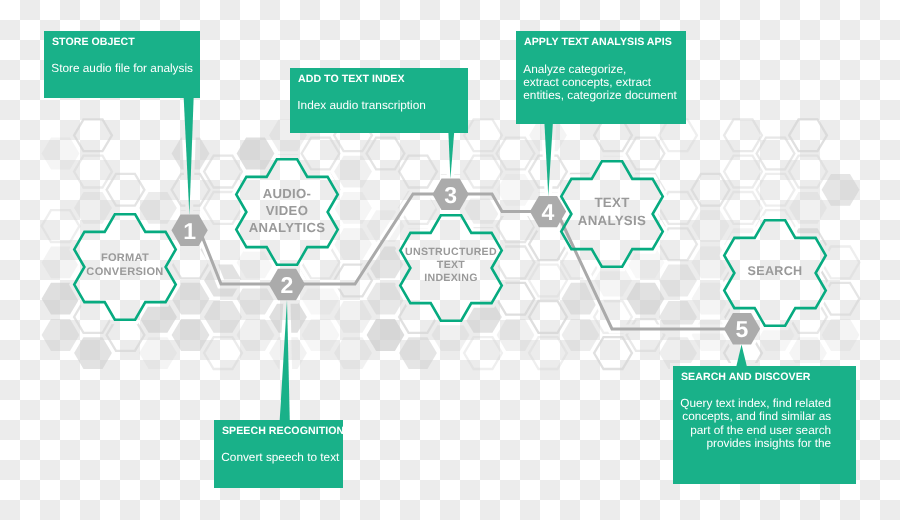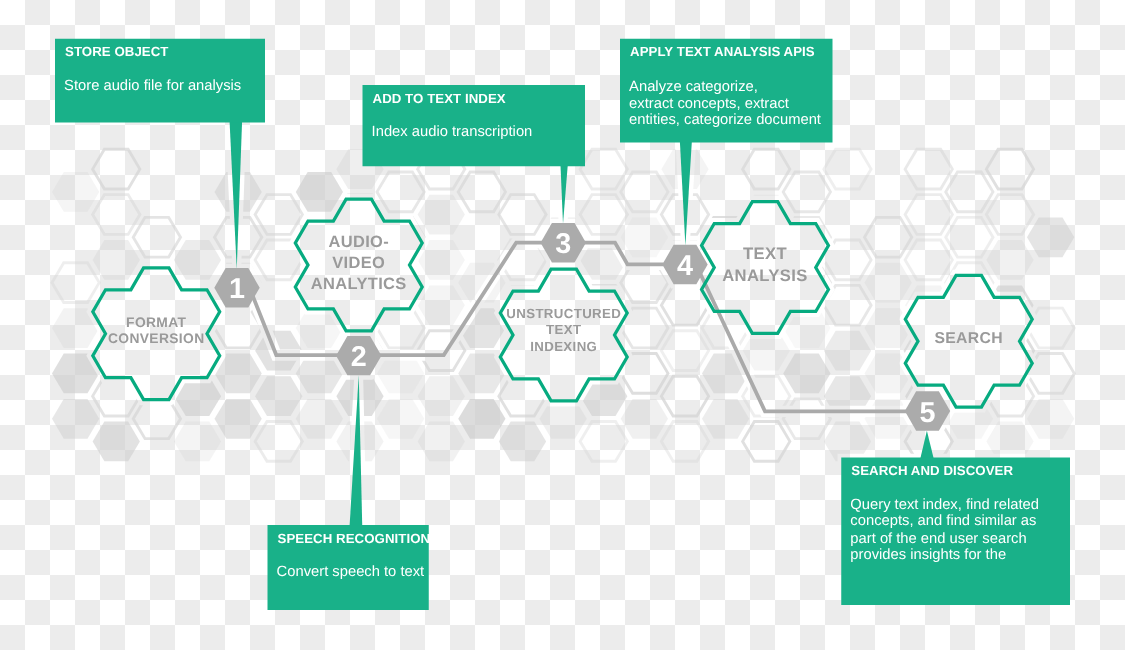--- a/index.html
+++ b/index.html
@@ -233,47 +233,47 @@
 <text x="451" y="254.70" text-anchor="middle" class="nodetext" style="font-size:10.6px"><tspan x="451" dy="0">UNSTRUCTURED</tspan><tspan x="451" dy="12.9">TEXT</tspan><tspan x="451" dy="12.9">INDEXING</tspan></text>
 <text x="612" y="207.10" text-anchor="middle" class="nodetext" style="font-size:13.3px"><tspan x="612" dy="0">TEXT</tspan><tspan x="612" dy="17.4">ANALYSIS</tspan></text>
 <text x="775" y="274.60" text-anchor="middle" class="nodetext" style="font-size:12.6px"><tspan x="775" dy="0">SEARCH</tspan></text>
 <text x="189.6" y="238.7" text-anchor="middle" class="marktext">1</text>
 <text x="287.0" y="293.0" text-anchor="middle" class="marktext">2</text>
 <text x="450.6" y="202.7" text-anchor="middle" class="marktext">3</text>
 <text x="548.0" y="220.1" text-anchor="middle" class="marktext">4</text>
 <text x="742.0" y="337.3" text-anchor="middle" class="marktext">5</text>
   </svg>
 
-<div class="callout" style="left:44px;top:31px;width:168px;height:67px;">
+<div class="callout" style="left:44px;top:31px;width:156px;height:67px;">
   <div class="ct">STORE OBJECT</div>
   <div class="cb">
         <div>Store audio file for analysis</div>
       </div>
 </div>
 <div class="callout" style="left:290px;top:31.5px;width:178px;height:65px;margin-top:36px;">
   <div class="ct">ADD TO TEXT INDEX</div>
   <div class="cb">
         <div>Index audio transcription</div>
       </div>
 </div>
-<div class="callout" style="left:496px;top:31.3px;width:170px;height:83px;">
+<div class="callout" style="left:516px;top:31.3px;width:170px;height:93px;">
   <div class="ct">APPLY TEXT ANALYSIS APIS</div>
   <div class="cb">
         <div>Analyze categorize,</div>
         <div>extract concepts, extract</div>
         <div>entities, categorize document</div>
       </div>
 </div>
 <div class="callout" style="left:214px;top:420px;width:129px;height:68px;">
   <div class="ct">SPEECH RECOGNITION</div>
   <div class="cb">
         <div>Convert speech to text</div>
       </div>
 </div>
-<div class="callout" style="left:673px;top:366px;width:183px;height:118px;">
+<div class="callout" style="left:673px;top:366px;width:183px;height:118px;text-align:right;">
   <div class="ct">SEARCH AND DISCOVER</div>
   <div class="cb">
         <div>Query text index, find related</div>
         <div>concepts, and find similar as</div>
         <div>part of the end user search</div>
         <div>provides insights for the</div>
       </div>
 </div>
 </div>
 

